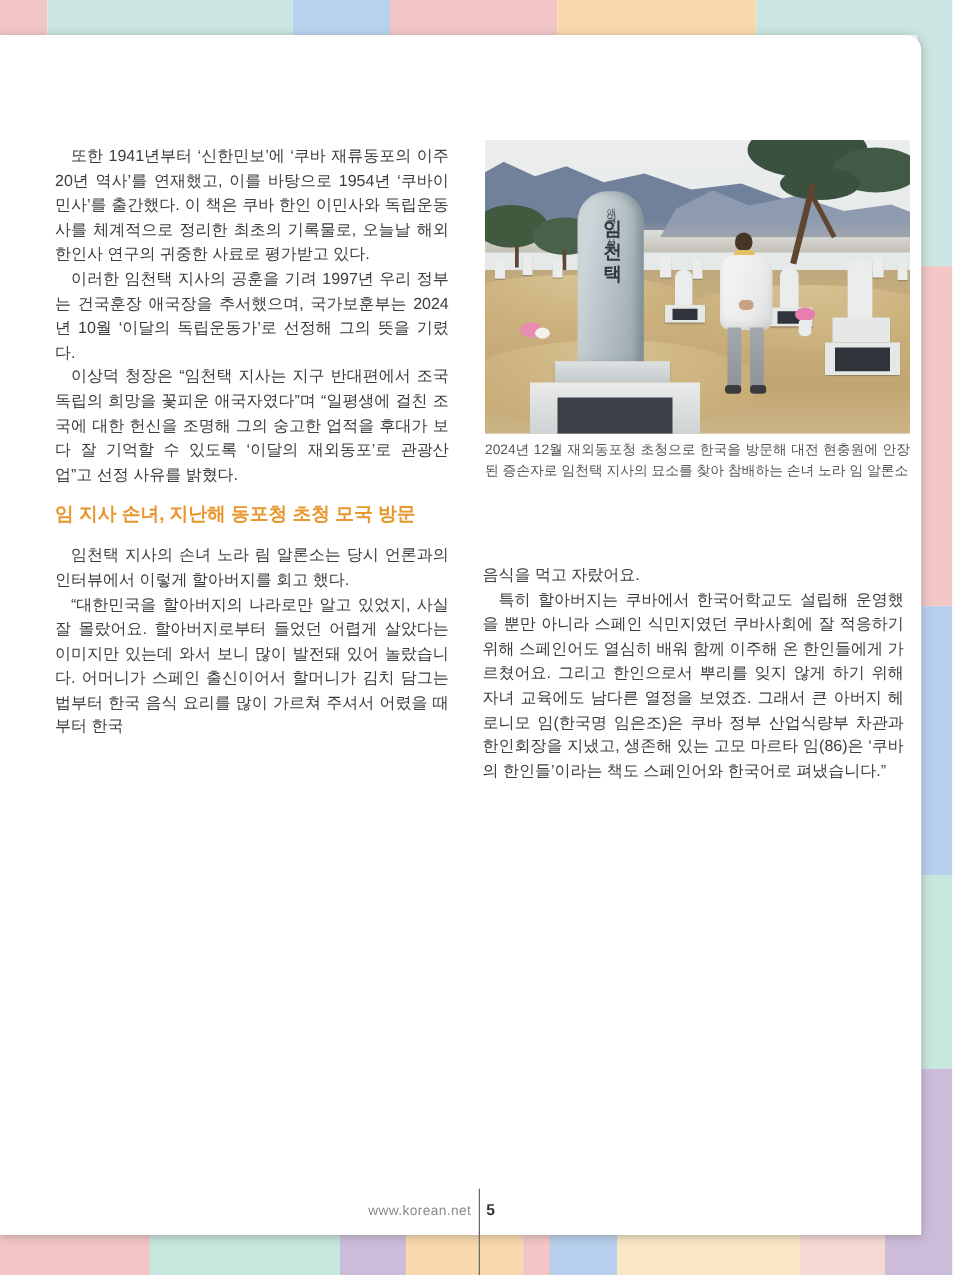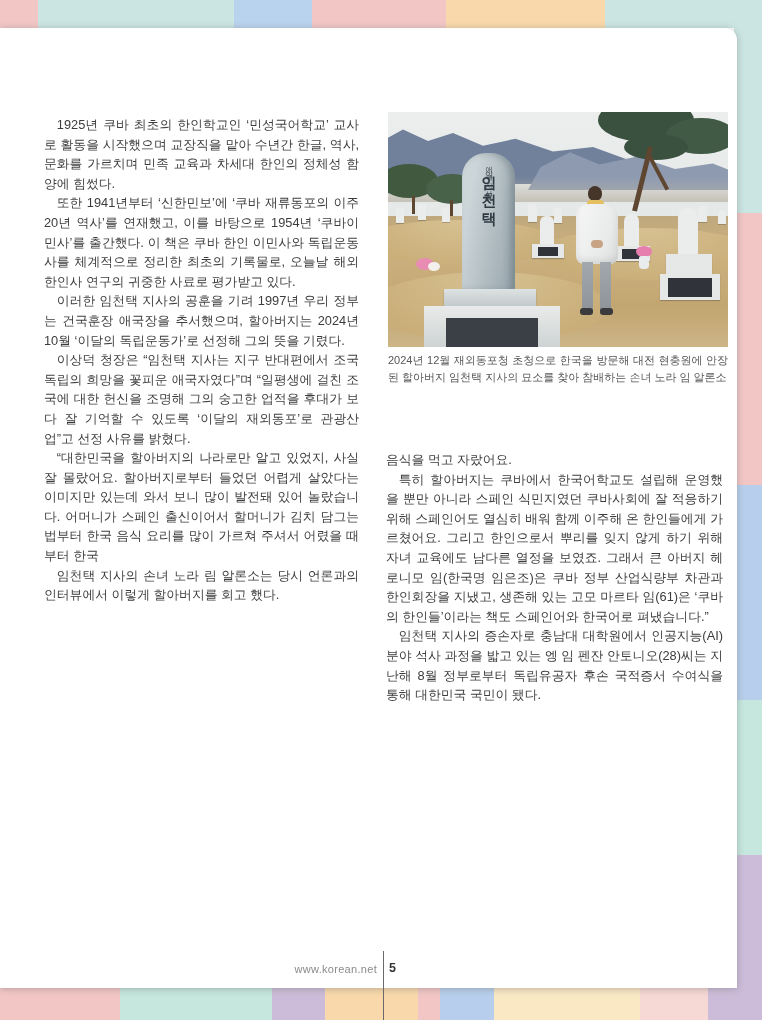--- a/index.html
+++ b/index.html
@@ -94,26 +94,26 @@
       <div class="seg seig" style="left: 418px; top: 988px; width: 22px; height: 32px; background: rgb(243, 198, 198);"></div>
       <div class="seg seig" style="left: 440px; top: 988px; width: 54px; height: 32px; background: rgb(183, 207, 236);"></div>
       <div class="seg seig" style="left: 494px; top: 988px; width: 146px; height: 32px; background: rgb(250, 232, 196);"></div>
       <div class="seg seig" style="left: 640px; top: 988px; width: 68px; height: 32px; background: rgb(246, 216, 212);"></div>
       <div class="seg seig" style="left: 708px; top: 988px; width: 54px; height: 32px; background: rgb(205, 188, 217);"></div>
     </div>
 
   <div class="page">
 
     <div class="col col-left">
-      <p>1925년 쿠바 최초의 한인학교인 ‘민성국어학교’ 교사로 활동을 시작했으며 교장직을 맡아 수년간 한글, 역사, 문화를 가르치며 민족 교육과 차세대 한인의 정체성 함양에 힘썼다.</p>
       <p>또한 1941년부터 ‘신한민보’에 ‘쿠바 재류동포의 이주 20년 역사’를 연재했고, 이를 바탕으로 1954년 ‘쿠바이민사’를 출간했다. 이 책은 쿠바 한인 이민사와 독립운동사를 체계적으로 정리한 최초의 기록물로, 오늘날 해외 한인사 연구의 귀중한 사료로 평가받고 있다.</p>
-      <p>이러한 임천택 지사의 공훈을 기려 1997년 우리 정부는 건국훈장 애국장을 추서했으며, 할아버지는 2024년 10월 ‘이달의 독립운동가’로 선정해 그의 뜻을 기렸다.</p>
+      <p>이러한 임천택 지사의 공훈을 기려 1997년 우리 정부는 건국훈장 애국장을 추서했으며, 국가보훈부는 2024년 10월 ‘이달의 독립운동가’로 선정해 그의 뜻을 기렸다.</p>
       <p>이상덕 청장은 “임천택 지사는 지구 반대편에서 조국 독립의 희망을 꽃피운 애국자였다”며 “일평생에 걸친 조국에 대한 헌신을 조명해 그의 숭고한 업적을 후대가 보다 잘 기억할 수 있도록 ‘이달의 재외동포’로 관광산업”고 선정 사유를 밝혔다.</p>
+      <h3 class="sec-heading">임 지사 손녀, 지난해 동포청 초청 모국 방문</h3>
+      <p>임천택 지사의 손녀 노라 림 알론소는 당시 언론과의 인터뷰에서 이렇게 할아버지를 회고 했다.</p>
       <p>“대한민국을 할아버지의 나라로만 알고 있었지, 사실 잘 몰랐어요. 할아버지로부터 들었던 어렵게 살았다는 이미지만 있는데 와서 보니 많이 발전돼 있어 놀랐습니다. 어머니가 스페인 출신이어서 할머니가 김치 담그는 법부터 한국 음식 요리를 많이 가르쳐 주셔서 어렸을 때부터 한국</p>
-      <p>임천택 지사의 손녀 노라 림 알론소는 당시 언론과의 인터뷰에서 이렇게 할아버지를 회고 했다.</p>
     </div>
 
     <div class="photo">
       <div class="mt-far"></div>
       <div class="mt-mid"></div>
       <div class="haze"></div>
 
       <div class="tree" style="left:-8px;top:52px;width:58px;height:34px;"></div>
       <div class="tree" style="left:38px;top:62px;width:52px;height:30px;background:#48624a;"></div>
       <div class="tree" style="left:82px;top:70px;width:44px;height:26px;background:#3c543e;"></div>
@@ -169,26 +169,25 @@
       <div class="head"></div>
       <div class="scarf"></div>
       <div class="jacket"></div>
       <div class="hands"></div>
       <div class="leg" style="left:194px;"></div>
       <div class="leg" style="left:212px;"></div>
       <div class="shoe" style="left:192px;"></div>
       <div class="shoe" style="left:212px;"></div>
     </div>
 
-    <p class="caption">2024년 12월 재외동포청 초청으로 한국을 방문해 대전 현충원에 안장된 할아버지 임천택 지사의 묘소를 찾아 참배하는 손녀 노라 임 알론소</p>
+    <p class="caption">2024년 12월 재외동포청 초청으로 한국을 방문해 대전 현충원에 안장된 증손자로 임천택 지사의 묘소를 찾아 참배하는 손녀 노라 임 알론소</p>
 
     <div class="col col-right">
       <p class="noindent">음식을 먹고 자랐어요.</p>
-      <p>특히 할아버지는 쿠바에서 한국어학교도 설립해 운영했을 뿐만 아니라 스페인 식민지였던 쿠바사회에 잘 적응하기 위해 스페인어도 열심히 배워 함께 이주해 온 한인들에게 가르쳤어요. 그리고 한인으로서 뿌리를 잊지 않게 하기 위해 자녀 교육에도 남다른 열정을 보였죠. 그래서 큰 아버지 헤로니모 임(한국명 임은조)은 쿠바 정부 산업식량부 차관과 한인회장을 지냈고, 생존해 있는 고모 마르타 임(61)은 ‘쿠바의 한인들’이라는 책도 스페인어와 한국어로 펴냈습니다.”</p>
-      <p>임천택 지사의 증손자로 충남대 대학원에서 인공지능(AI) 분야 석사 과정을 밟고 있는 엥 임 펜잔 안토니오(28)씨는 지난해 8월 정부로부터 독립유공자 후손 국적증서 수여식을 통해 대한민국 국민이 됐다.</p>
+      <p>특히 할아버지는 쿠바에서 한국어학교도 설립해 운영했을 뿐만 아니라 스페인 식민지였던 쿠바사회에 잘 적응하기 위해 스페인어도 열심히 배워 함께 이주해 온 한인들에게 가르쳤어요. 그리고 한인으로서 뿌리를 잊지 않게 하기 위해 자녀 교육에도 남다른 열정을 보였죠. 그래서 큰 아버지 헤로니모 임(한국명 임은조)은 쿠바 정부 산업식량부 차관과 한인회장을 지냈고, 생존해 있는 고모 마르타 임(86)은 ‘쿠바의 한인들’이라는 책도 스페인어와 한국어로 펴냈습니다.”</p>
     </div>
 
     <div class="footer-url">www.korean.net</div>
     <div class="footer-num">5</div>
   </div>
 
   <div class="footer-rule"></div>
 </div>
 
 </body></html>

